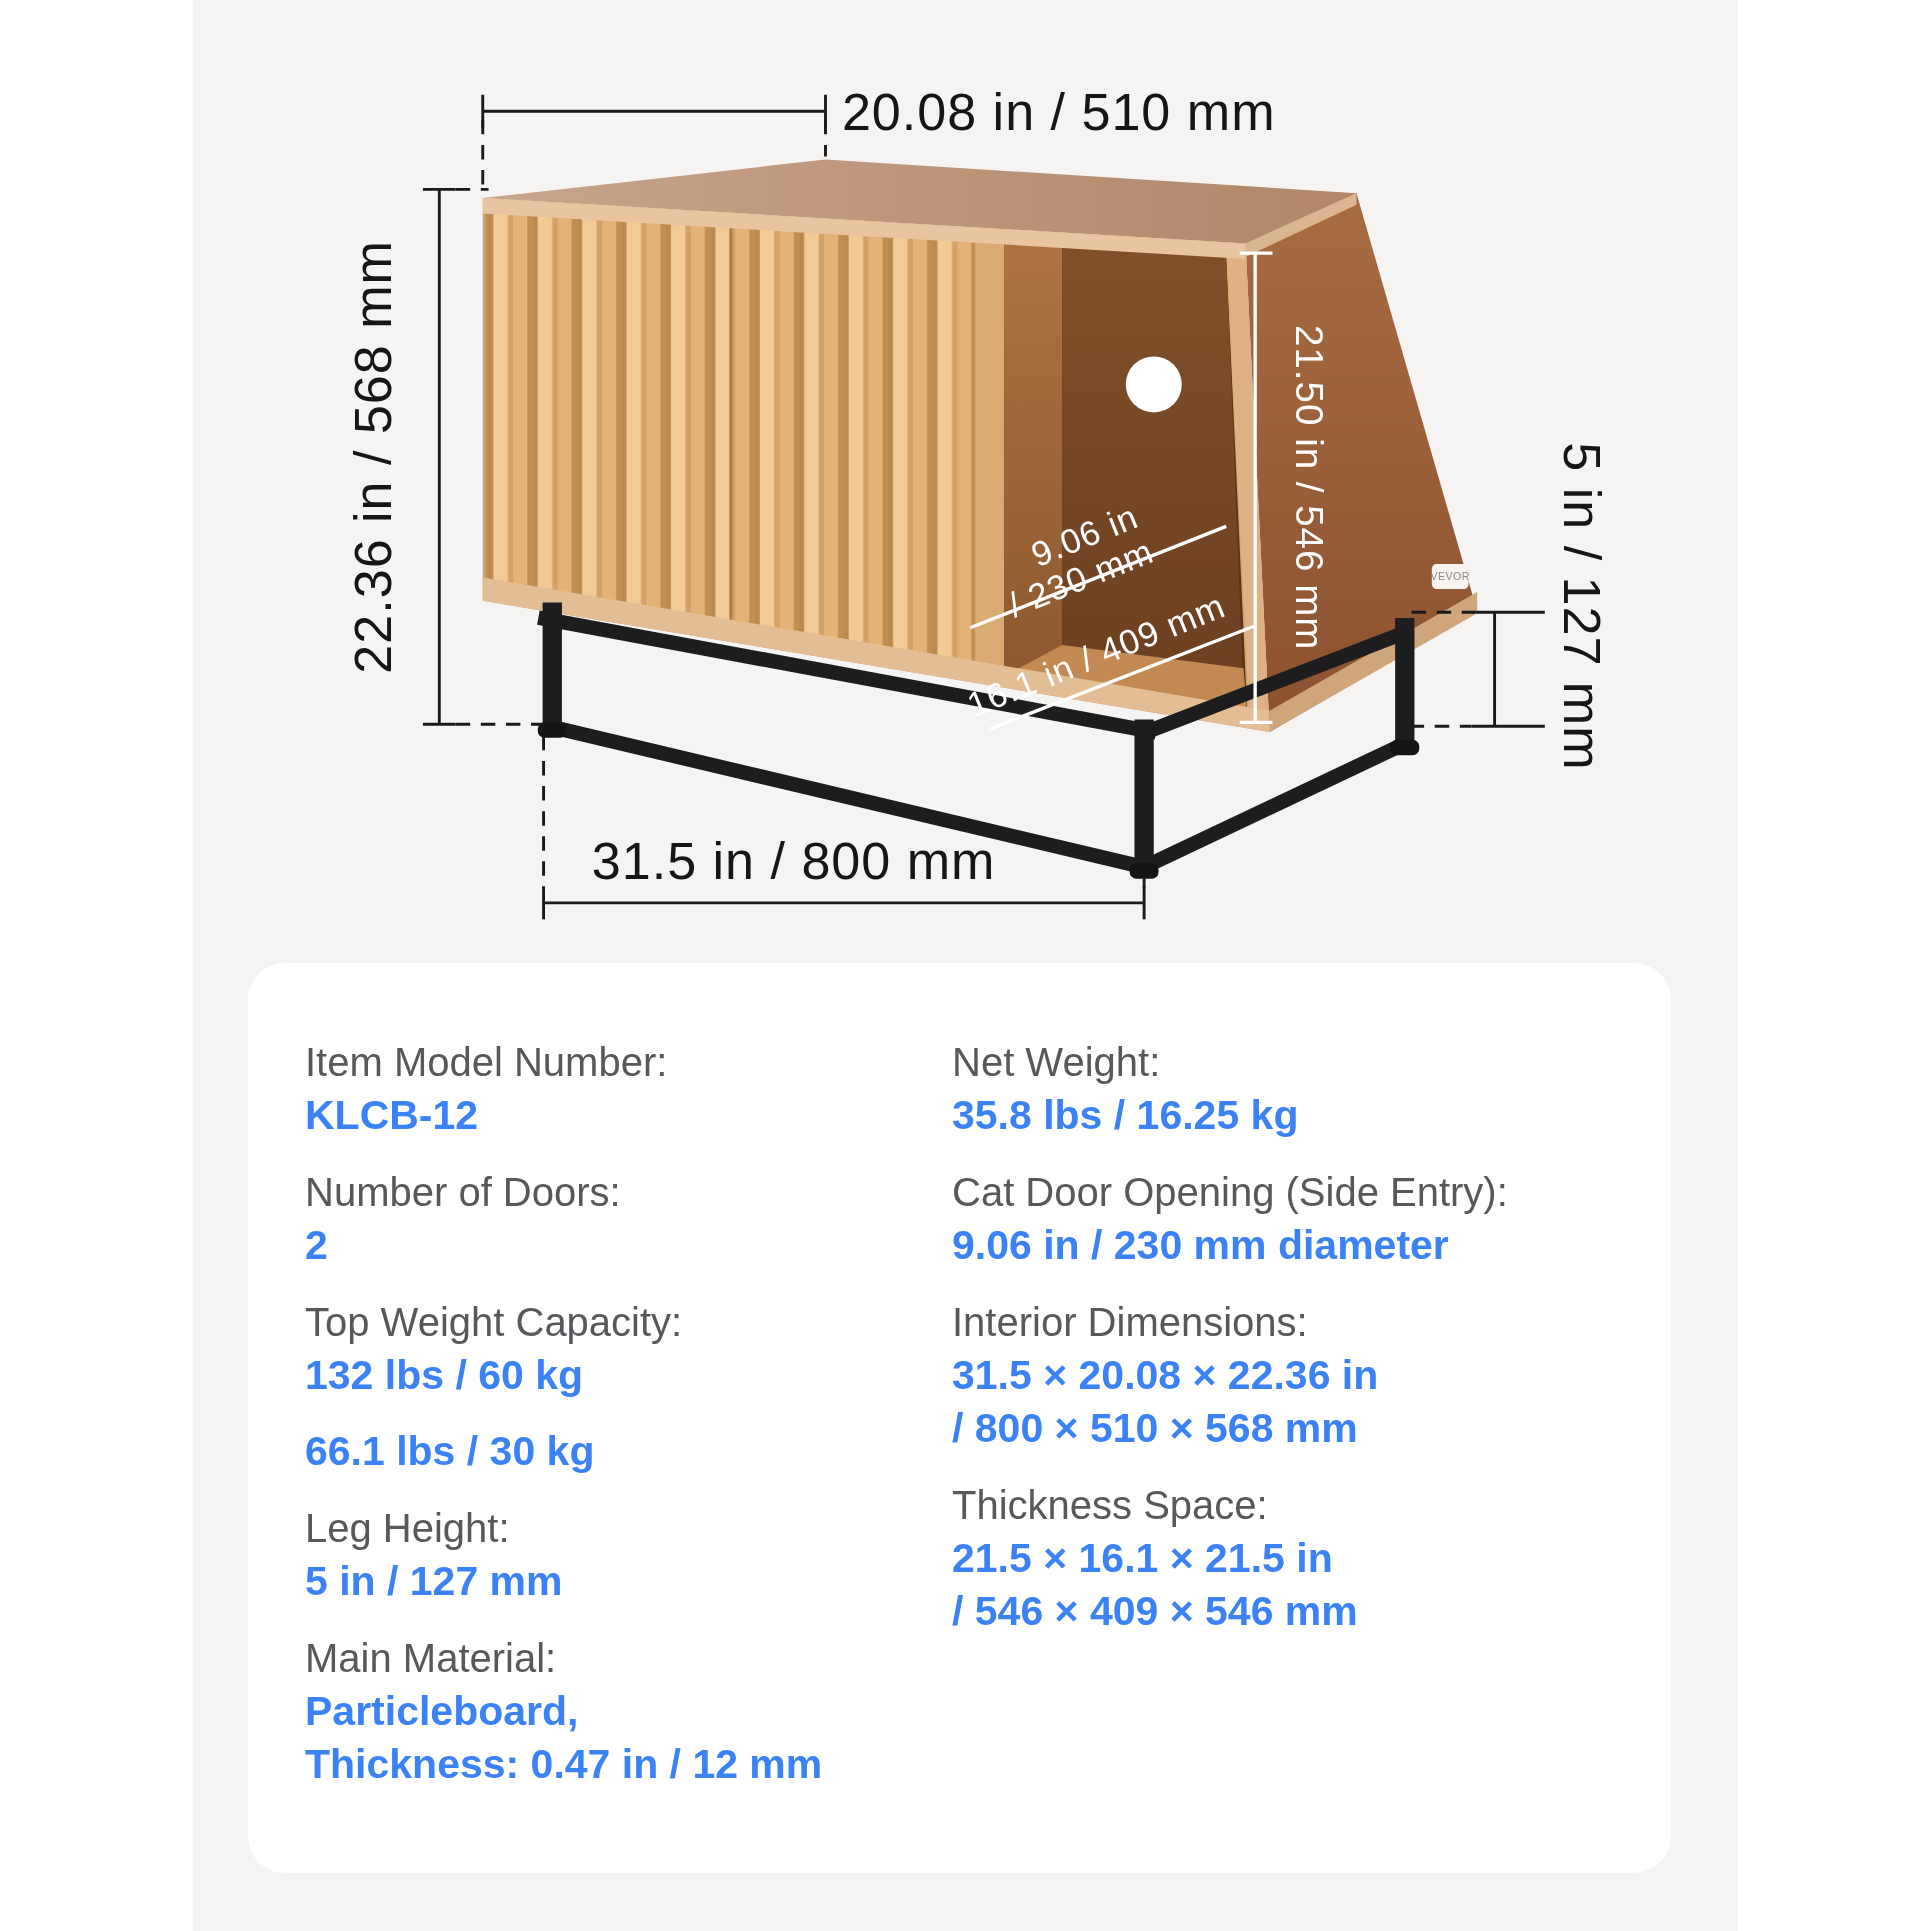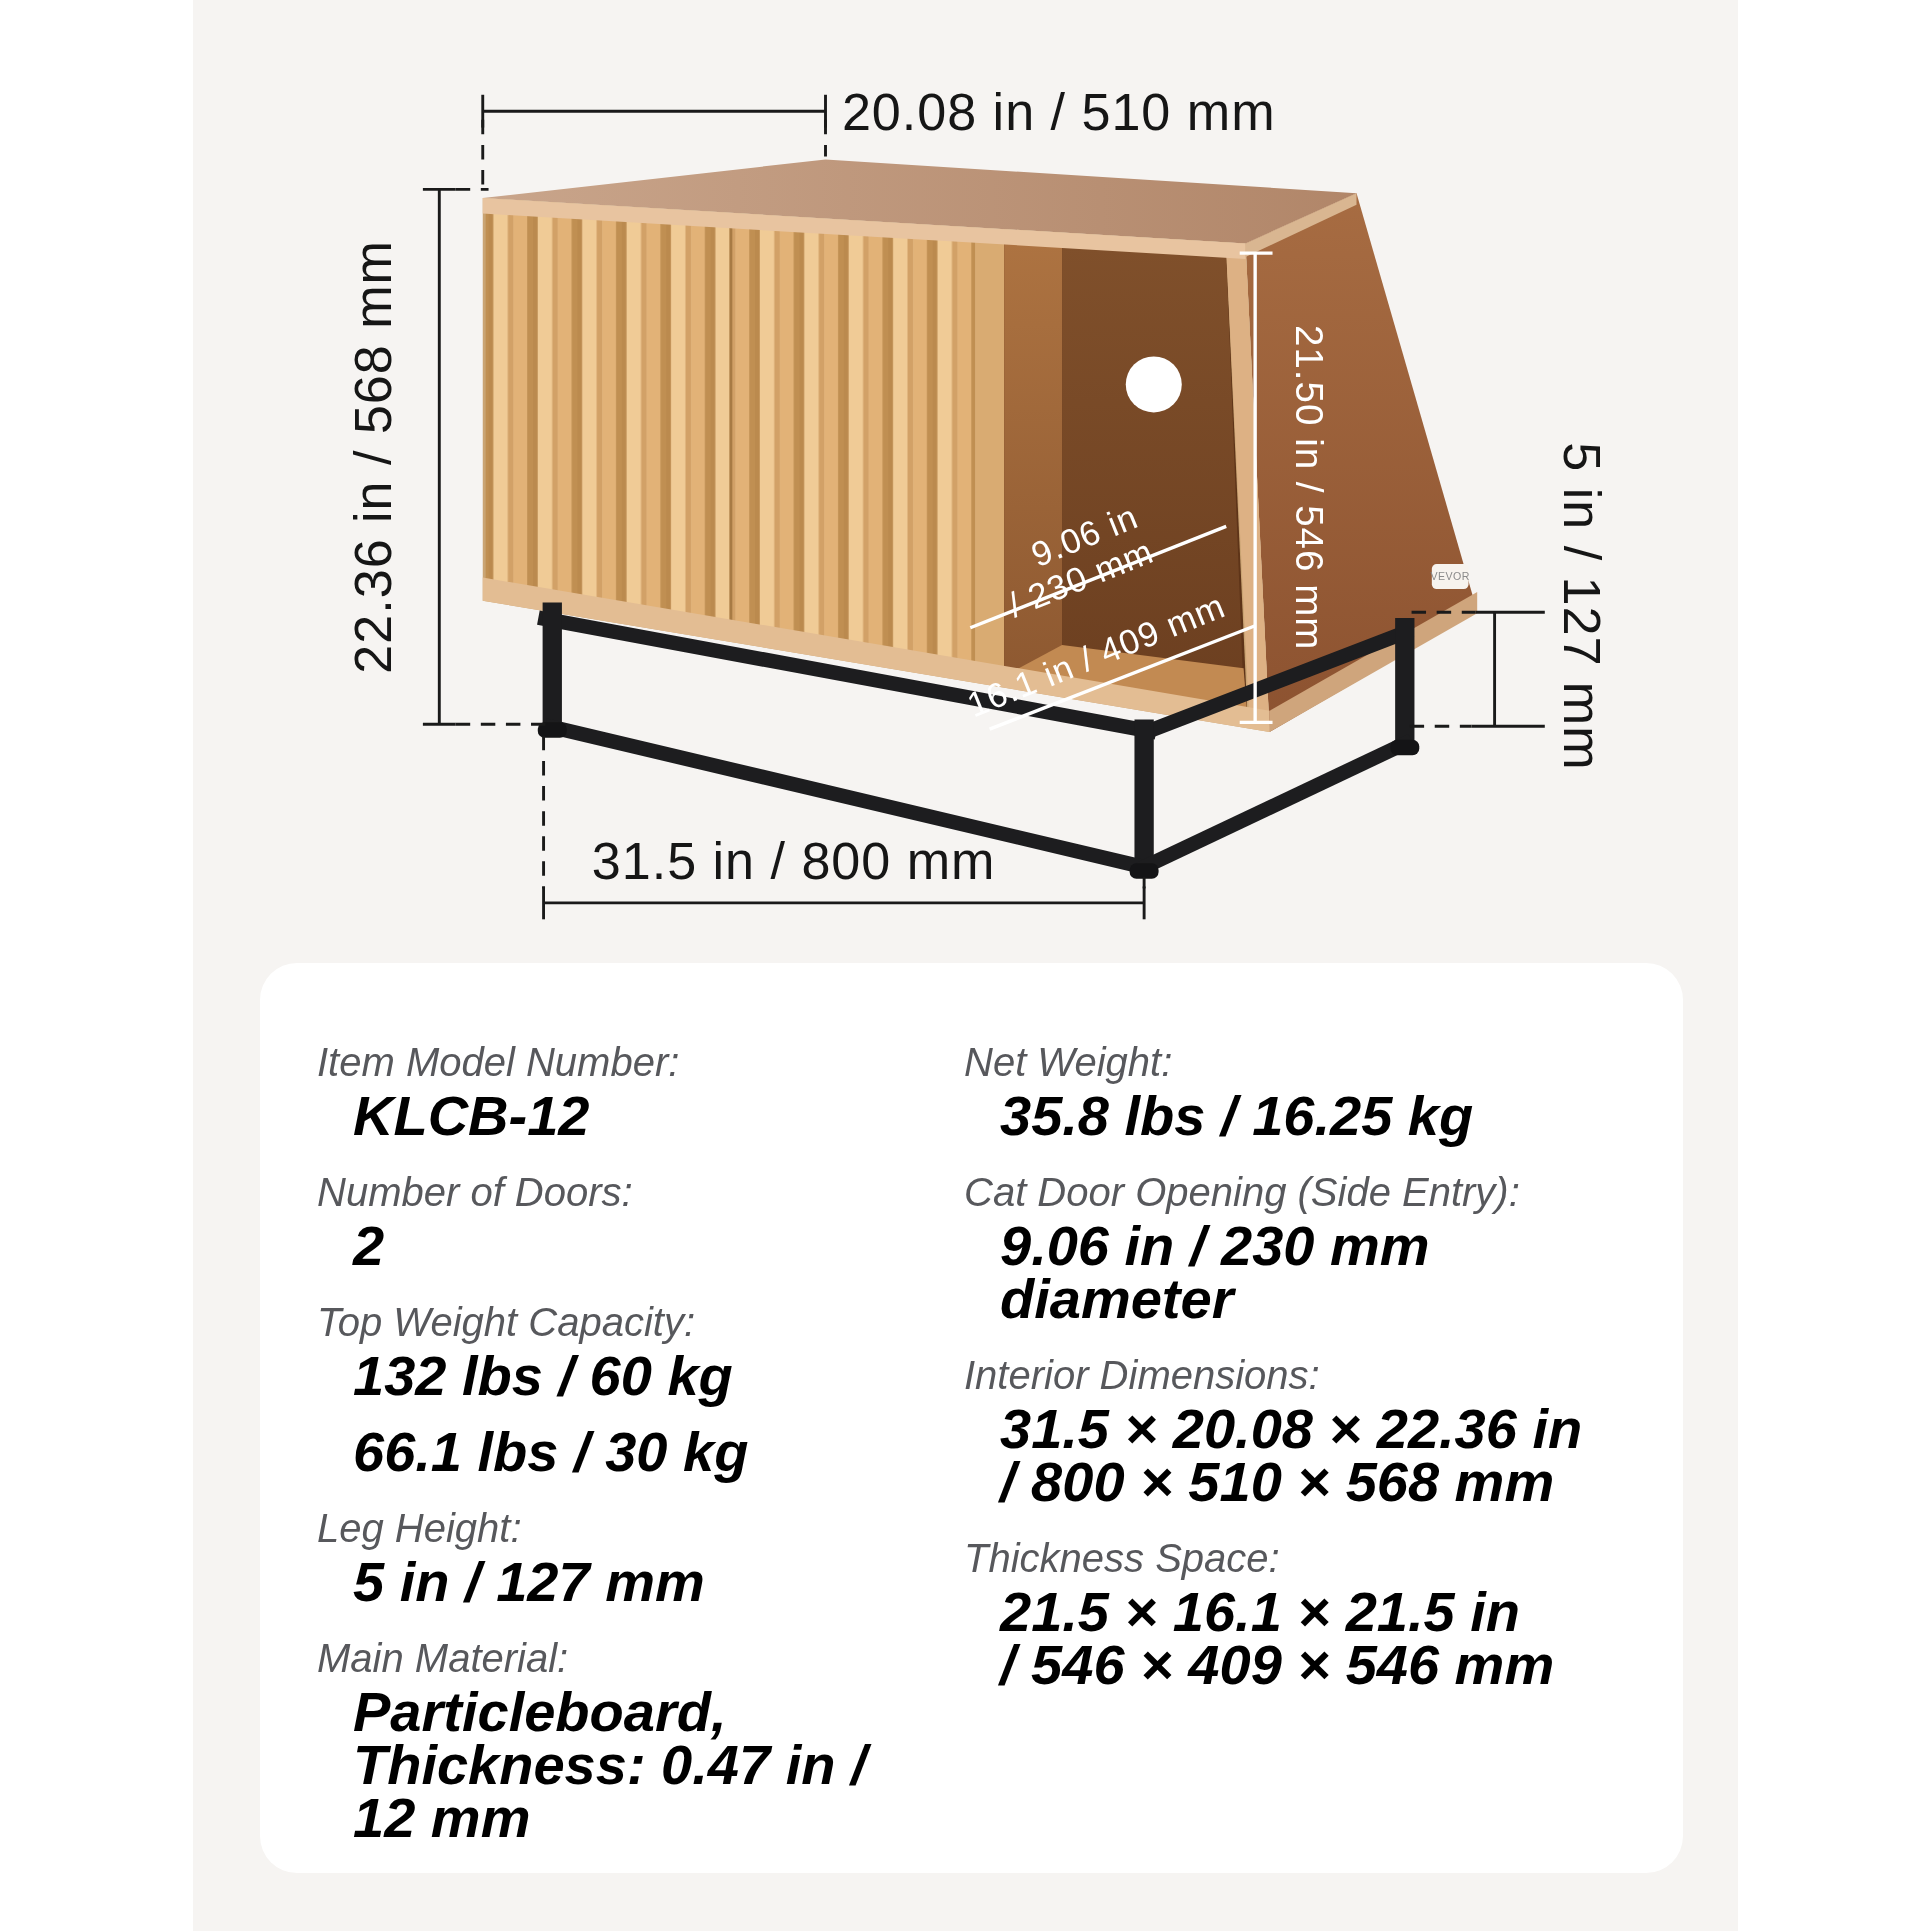--- a/index.html
+++ b/index.html
@@ -14,32 +14,31 @@
   }
   svg.diagram{position:absolute;left:0;top:0;}
   svg text{font-family:"Liberation Sans", sans-serif;}
   .dim{font-size:54px;fill:#161616;letter-spacing:1px;}
   .dimw{fill:#ffffff;letter-spacing:1px;}
   .dimw-v{font-size:40px;}
   .dimw-d{font-size:36px;}
   .badge-text{font-size:11px;fill:#8a8a8a;letter-spacing:0.5px;}
 
   .card{
-    position:absolute;left:260px;top:963px;width:1423px;height:910px;
-    background:#ffffff;border-radius:37px;font-style:italic;
+    position:absolute;left:248px;top:963px;width:1423px;height:910px;
+    background:#ffffff;border-radius:37px;
   }
   .col{position:absolute;top:72px;}
   .col-left{left:57px;width:599px;}
   .col-right{left:704px;width:676px;}
   .spec{margin-bottom:23px;}
   .spec-label{font-size:40px;line-height:54px;color:#57585c;}
   .spec-value{
-    font-size:56px;line-height:53px;font-weight:700;color:#000000;
+    font-size:41px;line-height:53px;font-weight:700;color:#3b82f6;
     white-space:pre-line;
-    margin-left:36px;
   }
 </style>
 </head>
 <body>
 
 <div class="panel"></div>
 
 <svg class="diagram" width="1931" height="932" viewBox="0 0 2000 965">
   <defs>
     <linearGradient id="gTop" x1="0" y1="0" x2="1" y2="0">

